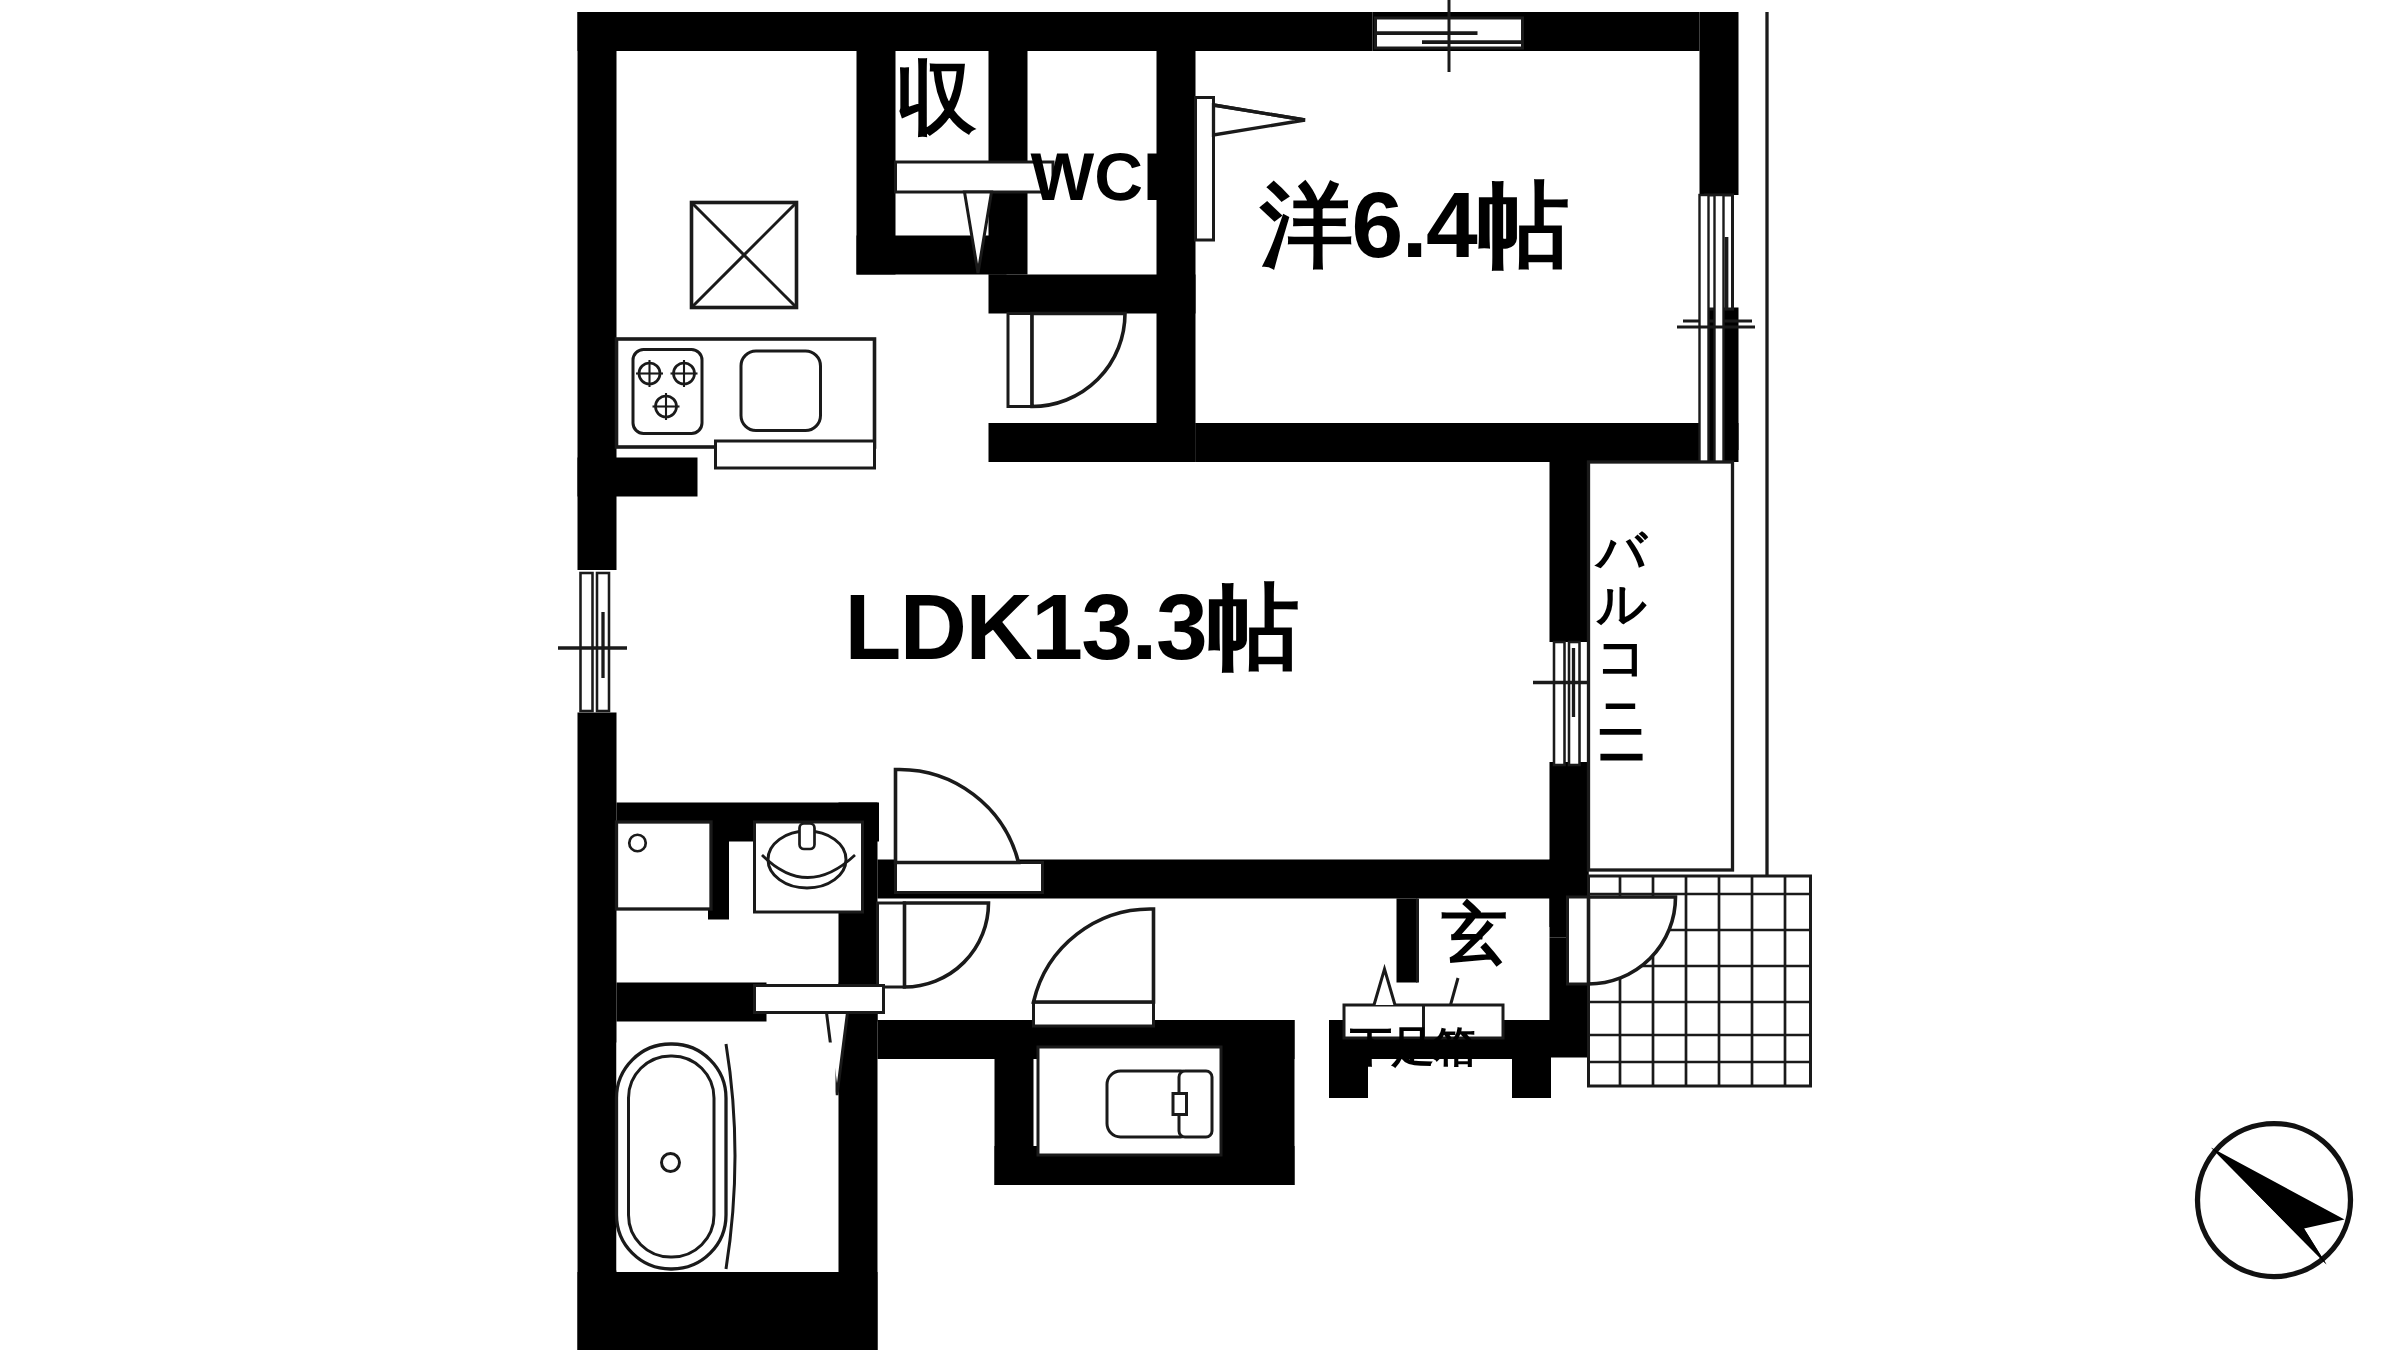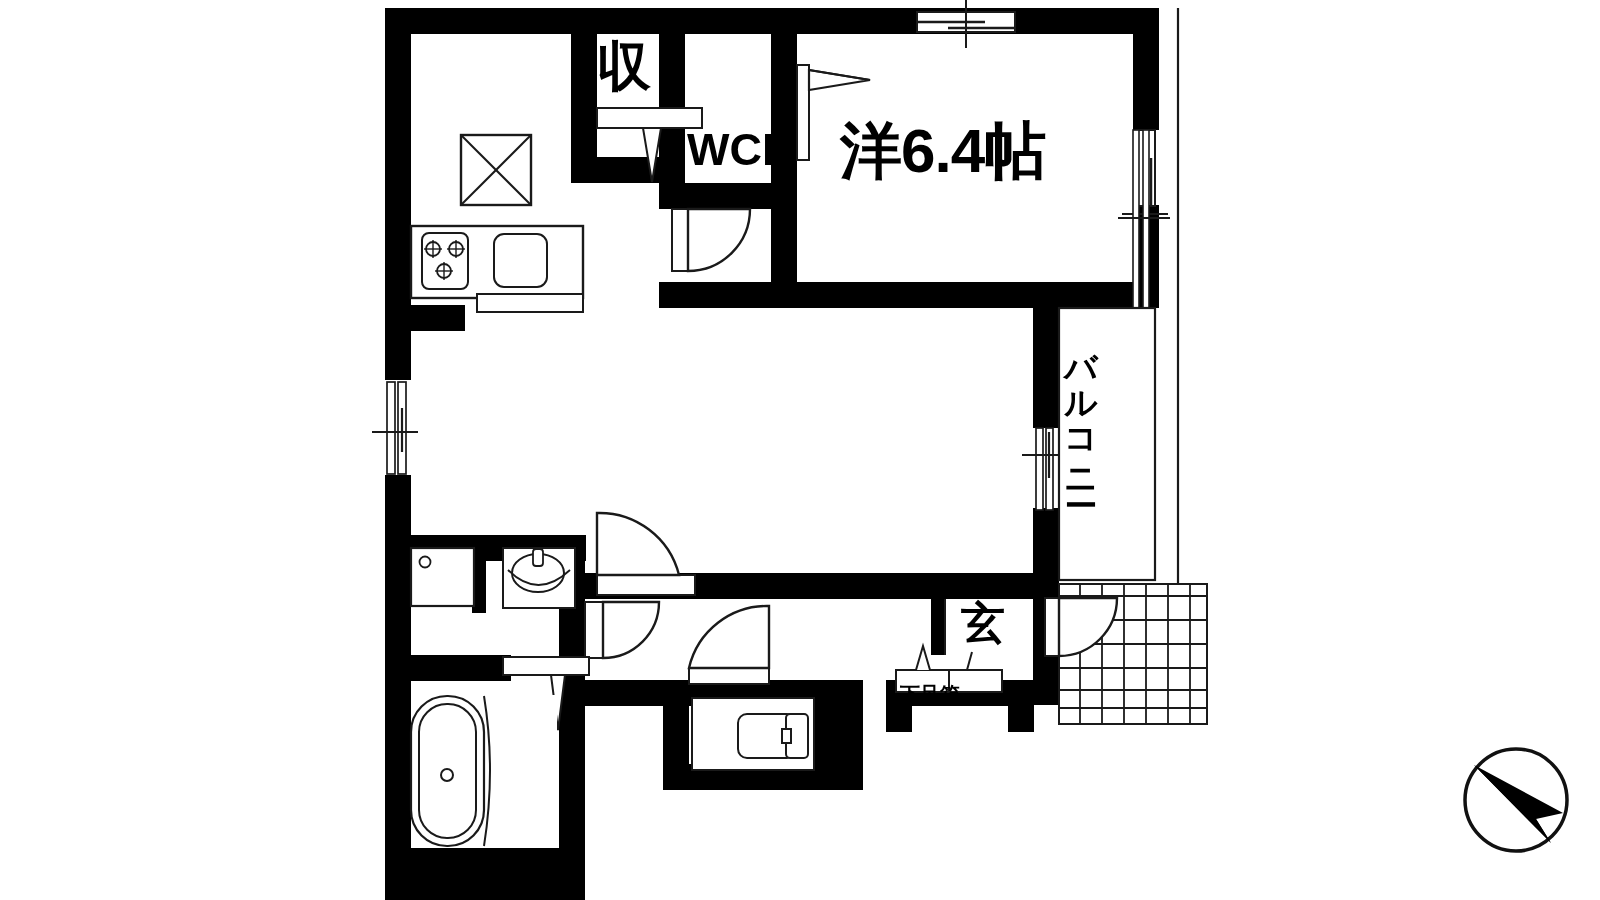--- a/index.html
+++ b/index.html
@@ -44,34 +44,33 @@
     left: 828px;
     top: 120px;
     letter-spacing: -1px;
     margin-left: 12px;
   }
   .lbl-wcl {
     font-size: 45px;
     left: 687px;
     top: 95px;
     font-weight: 700;
-    margin-top: 32px;
   }
   .lbl-shu {
     font-size: 54px;
     left: 597px;
     top: 39px;
   }
   .lbl-genkan {
     font-size: 44px;
     left: 961px;
     top: 601px;
   }
   .lbl-getabako {
-    font-size: 20px;
+    font-size: 28px;
     left: 900px;
     top: 684px;
   }
   .lbl-balcony {
     font-size: 33px;
     left: 1065px;
     top: 330px;
     writing-mode: vertical-rl;
     text-orientation: upright;
     letter-spacing: 2px;
@@ -326,20 +325,21 @@
     </g>
 
     <g>
       <circle cx="1516" cy="800" r="51" fill="#ffffff" stroke="#111111" stroke-width="3.5"></circle>
       <path d="M1474 765 L1563 813 L1536 819 L1551 843 L1474 765 Z" fill="#000000"></path>
       <path d="M1474 765 L1536 819 L1551 843 L1474 765 Z" fill="#000000"></path>
     </g>
 
   </svg>
 
+  <div class="lbl lbl-ldk">LDK13.3帖</div>
   <div class="lbl lbl-washitsu">洋6.4帖</div>
   <div class="lbl lbl-wcl">WCL</div>
   <div class="lbl lbl-shu">収</div>
   <div class="lbl lbl-genkan">玄</div>
   <div class="lbl lbl-getabako">下足箱</div>
   <div class="lbl lbl-balcony">バルコニー</div>
 
 </div>
 
 </body></html>

